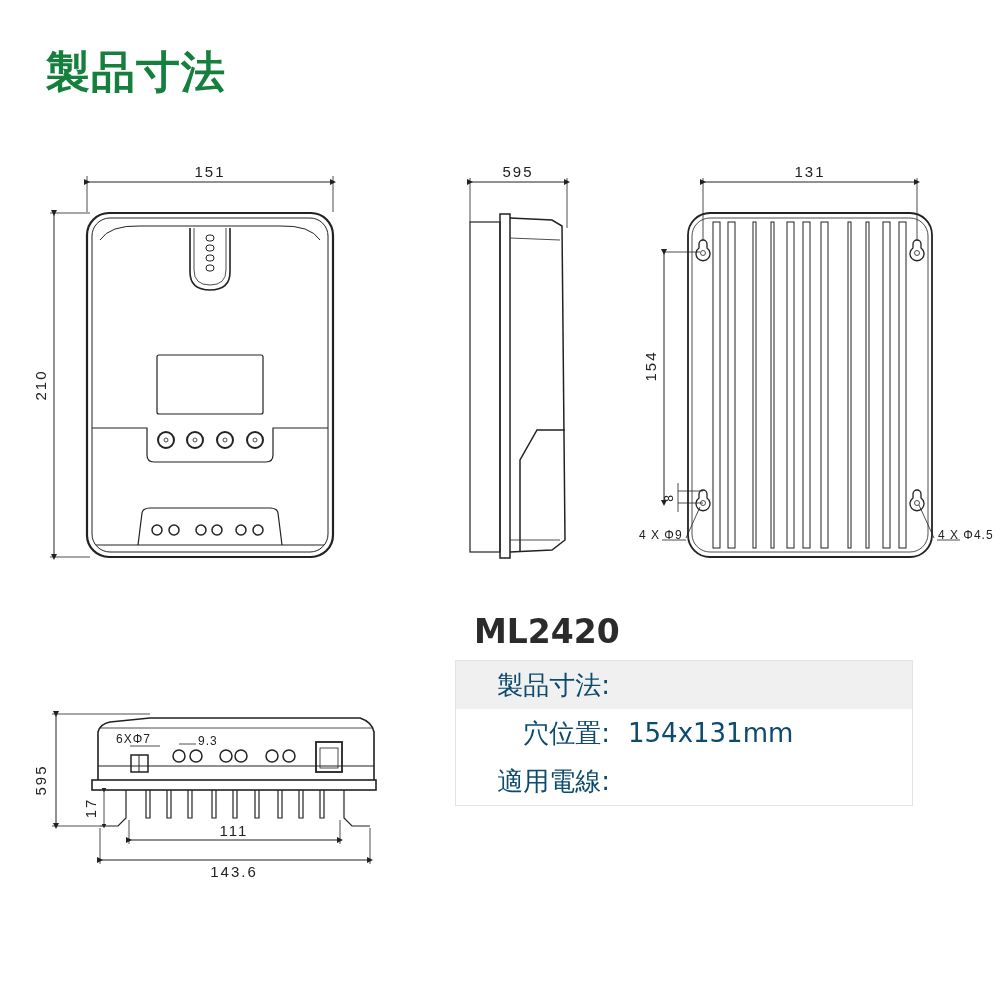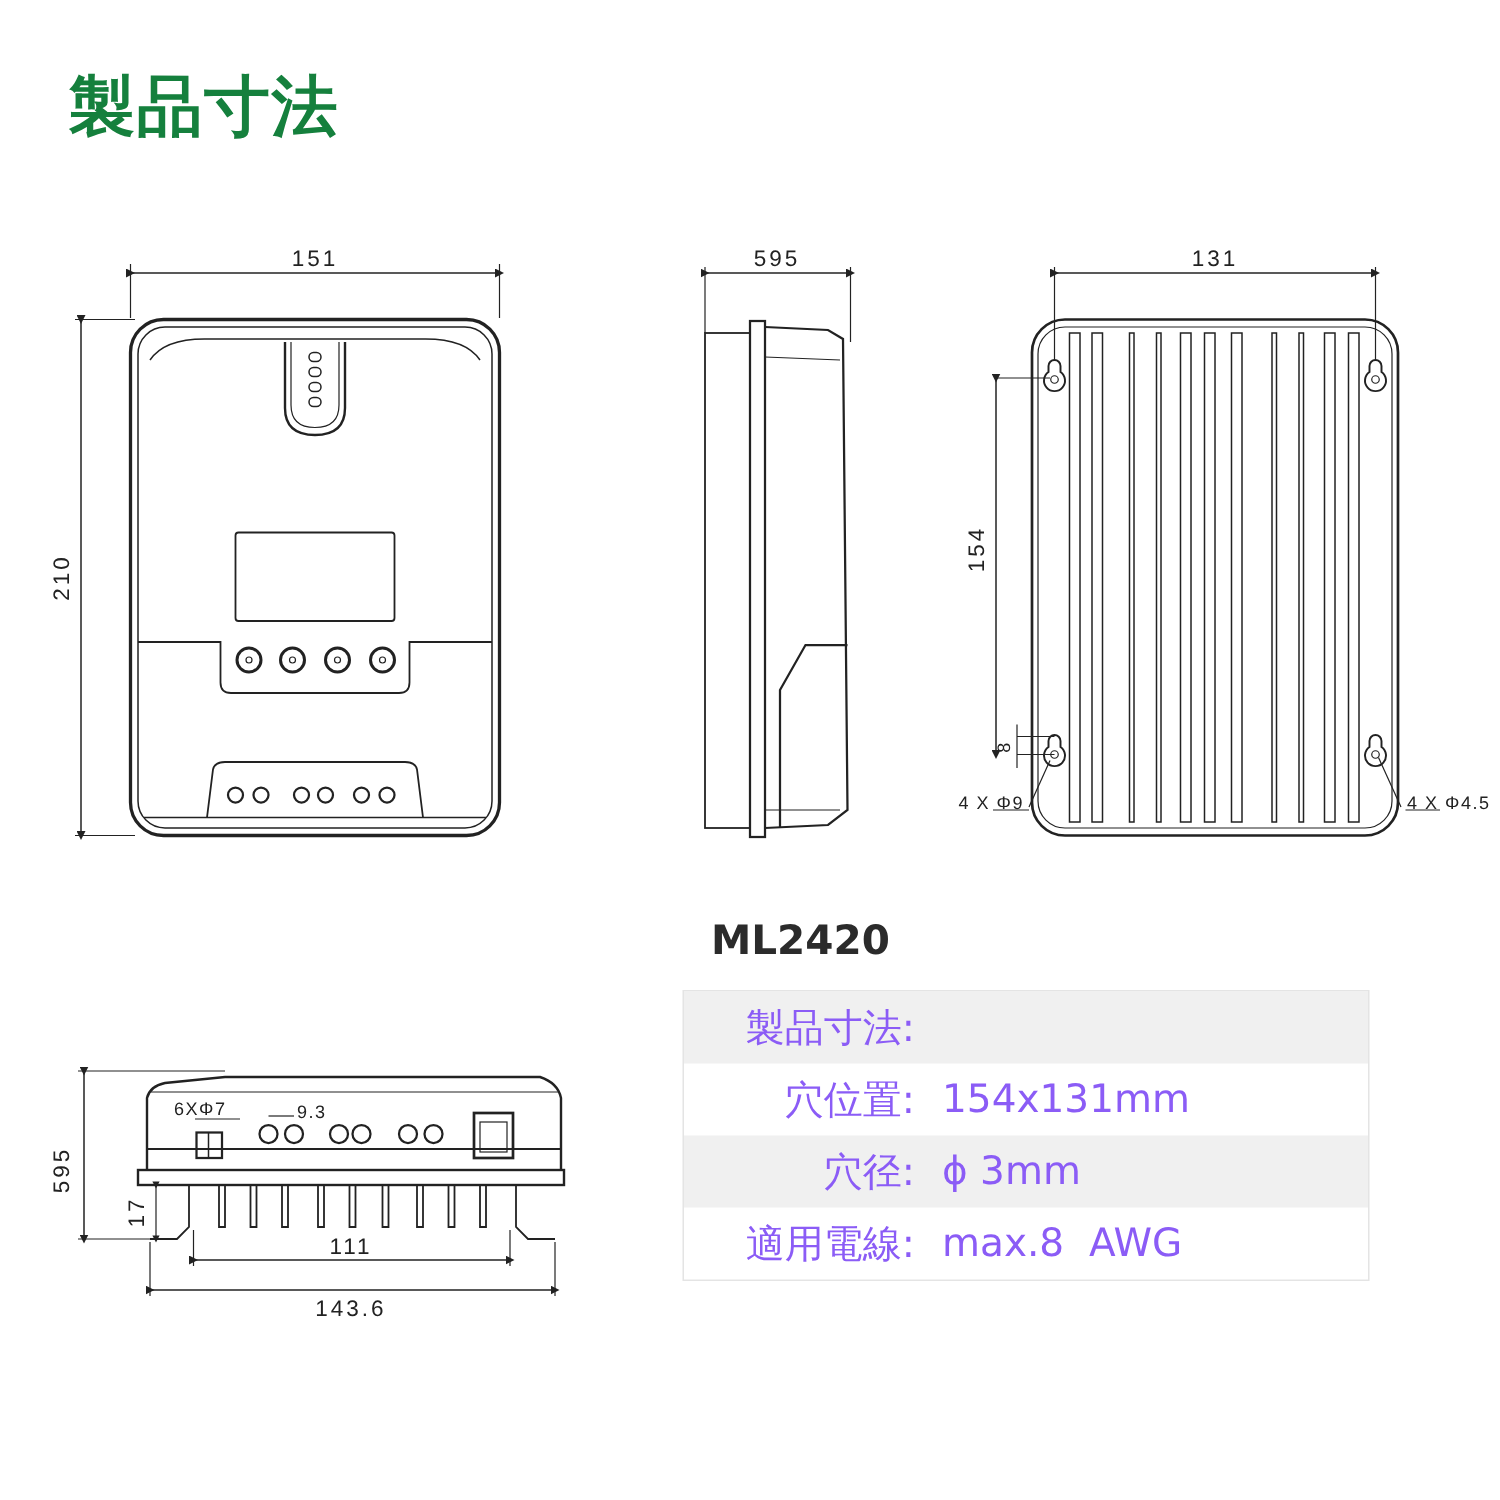--- a/index.html
+++ b/index.html
@@ -3,23 +3,23 @@
 <meta charset="utf-8">
 <style>
   html, body { margin:0; padding:0; background:#ffffff; }
   body { width:1000px; height:1000px; position:relative; overflow:hidden;
          font-family:"DejaVu Sans","Liberation Sans",sans-serif; color:#333; }
   .title { position:absolute; left:46px; top:44px; font-size:44px; font-weight:bold;
            color:#15803d; letter-spacing:1px; line-height:56px; }
   svg.drawing { position:absolute; left:0; top:0; }
   .dim { font-family:"Liberation Sans","DejaVu Sans",sans-serif; font-size:15px; fill:#222; letter-spacing:2px; }
   .dim-sm { font-family:"Liberation Sans","DejaVu Sans",sans-serif; font-size:12px; fill:#222; letter-spacing:1px; }
-  .model { position:absolute; left:474px; top:612px; font-size:27px; font-weight:bold; color:#2b2b2b; }
+  .model { position:absolute; left:474px; top:612px; font-size:33px; font-weight:bold; color:#2b2b2b; }
   .spec-table { position:absolute; left:455px; top:660px; width:456px; border:1px solid #e4e4e4; }
-  .spec-row { height:48px; display:flex; align-items:center; font-size:26px; color:#8b5cf6; }
+  .spec-row { height:48px; display:flex; align-items:center; font-size:26px; color:#0c4a6e; }
   .spec-row.shaded { background:#f0f0f0; }
   .spec-row .lbl { width:154px; text-align:right; padding-right:18px; white-space:nowrap; }
   .spec-row .val { white-space:pre; }
 </style>
 </head>
 <body>
 
 <div class="title">製品寸法</div>
 
 <svg class="drawing" width="1000" height="1000" viewBox="0 0 1000 1000">
@@ -205,21 +205,16 @@
 <div class="model">ML2420</div>
 
 <div class="spec-table">
   <div class="spec-row shaded">
     <span class="lbl">製品寸法:</span>
   </div>
   <div class="spec-row">
     <span class="lbl">穴位置:</span>
     <span class="val">154x131mm</span>
   </div>
-  <div class="spec-row shaded">
-    <span class="lbl">穴径:</span>
-    <span class="val">ϕ 3mm</span>
-  </div>
   <div class="spec-row">
     <span class="lbl">適用電線:</span>
-    <span class="val">max.8  AWG</span>
   </div>
 </div>
 
 </body></html>

